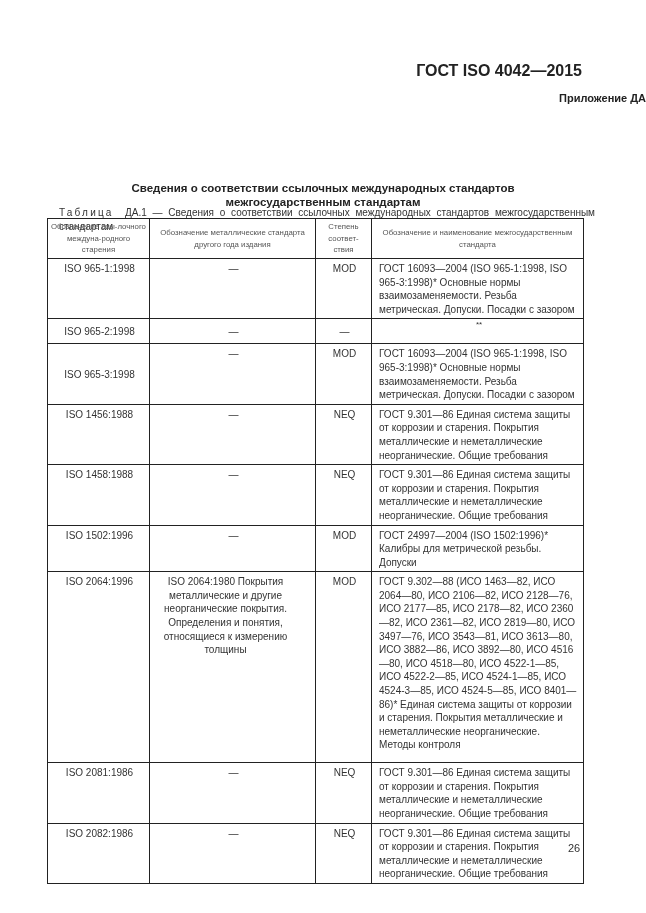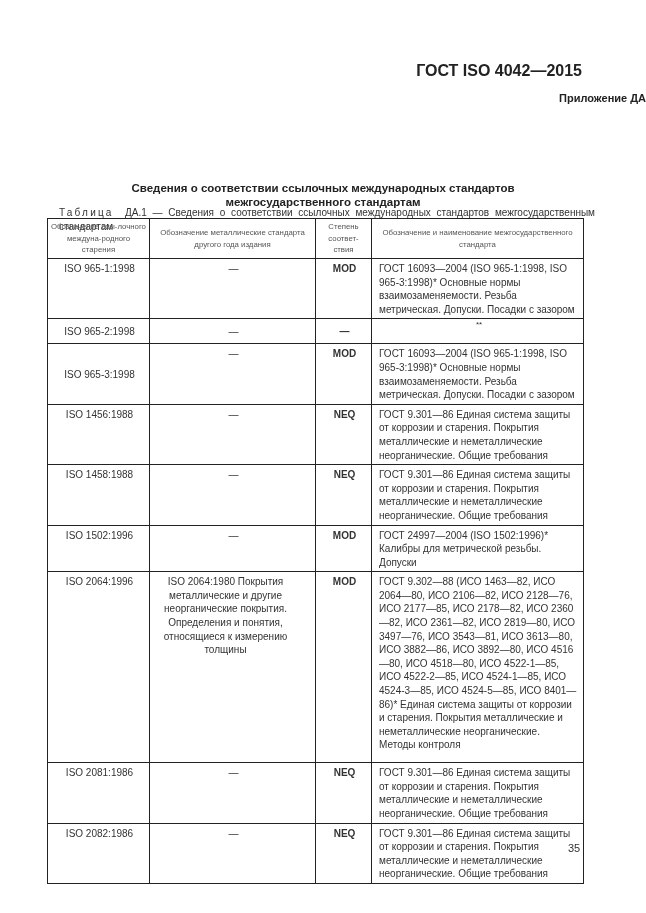--- a/index.html
+++ b/index.html
@@ -13,54 +13,54 @@
     .caption { position: absolute; left: 59px; width: 536px; top: 186px;
                font-size: 10px; line-height: 14px; text-align: justify; color: #333; margin-top: 20px; }
     .caption .spaced { letter-spacing: 2.2px; }
     table { position: absolute; left: 47px; top: 218px; width: 536px;
             border-collapse: collapse; table-layout: fixed; font-size: 10px; color: #333; }
     td, th { border: 1px solid #222; vertical-align: top; padding: 3px 4px 2px 6px; line-height: 13.6px; }
     th { font-weight: normal; font-size: 7.8px; line-height: 11.5px; color: #555;
          text-align: center; vertical-align: middle; padding: 2px 3px; height: 35px; }
     td.c1 { text-align: center; }
     td.c2 { text-align: center; }
-    td.c3 { text-align: center; font-weight: bold; }
+    td.c3 { text-align: center; }
     td.c4 { text-align: left; padding-left: 7px; }
     td.mid { vertical-align: middle; }
     .page-num { position: absolute; left: 568px; top: 842px; font-size: 11px; color: #333; }
   </style>
 </head>
 <body>
 
 <div class="doc-id">ГОСТ ISO 4042—2015</div>
 
 <div class="annex">
   <div>Приложение ДА</div>
 </div>
 
 <div class="title">
   <div>Сведения о соответствии ссылочных международных стандартов</div>
-  <div>межгосударственного стандартам</div>
+  <div>межгосударственным стандартам</div>
 </div>
 
 <div class="caption"><span class="spaced">Таблица</span>&nbsp; <span>ДА.1 — Сведения о соответствии ссылочных международных стандартов межгосударственным стандартам</span></div>
 
 <table>
   <colgroup>
     <col style="width:102px">
     <col style="width:166px">
     <col style="width:56px">
     <col style="width:212px">
   </colgroup>
   <thead>
     <tr>
       <th>Обозначение ссы-лочного междуна-родного старения</th>
       <th>Обозначение металлические стандарта другого года издания</th>
       <th>Степень соответ-ствия</th>
-      <th>Обозначение и наименование межгосударственного стандарта</th>
+      <th>Обозначение и наименование межгосударственным стандарта</th>
     </tr>
   </thead>
   <tbody>
     <tr style="height:55px">
       <td class="c1">ISO 965-1:1998</td>
       <td class="c2">—</td>
       <td class="c3">MOD</td>
       <td class="c4">ГОСТ 16093—2004 (ISO 965-1:1998, ISO 965-3:1998)* Основные нормы взаимозаменяемости. Резьба метрическая. Допуски. Посадки с зазором</td>
     </tr>
     <tr style="height:25px">
@@ -107,13 +107,13 @@
     </tr>
     <tr style="height:54px">
       <td class="c1">ISO 2082:1986</td>
       <td class="c2">—</td>
       <td class="c3">NEQ</td>
       <td class="c4">ГОСТ 9.301—86 Единая система защиты от коррозии и старения. Покрытия металлические и неметаллические неорганические. Общие требования</td>
     </tr>
   </tbody>
 </table>
 
-<div class="page-num">35</div>
+<div class="page-num">26</div>
 
 </body></html>

